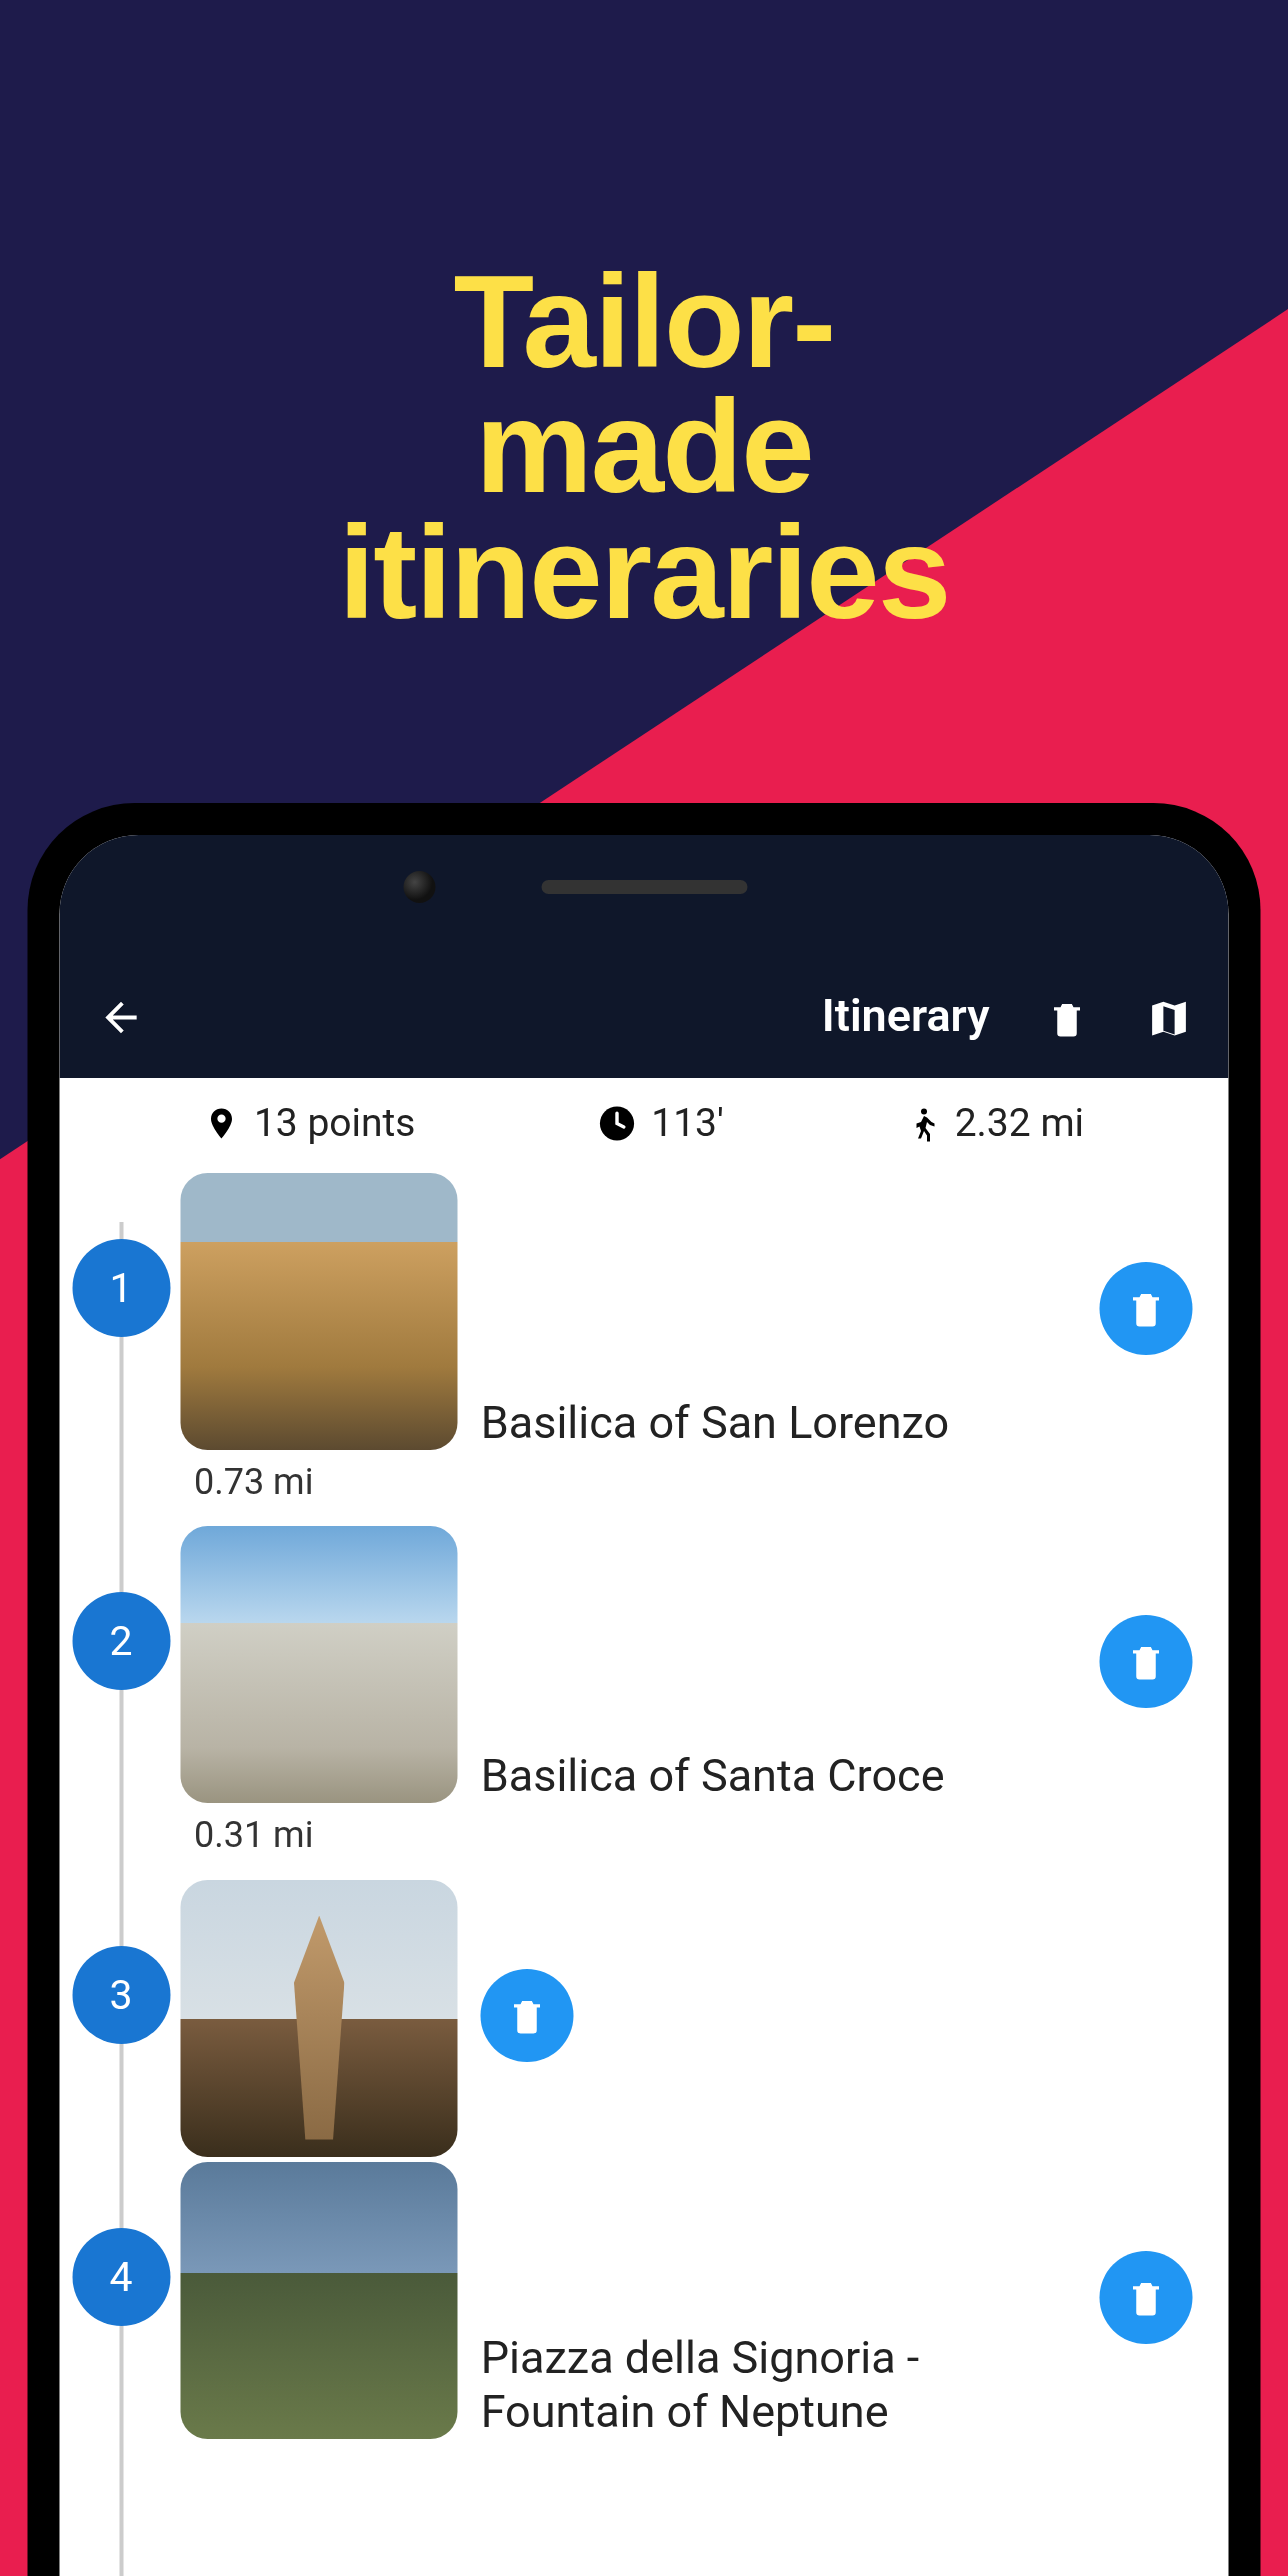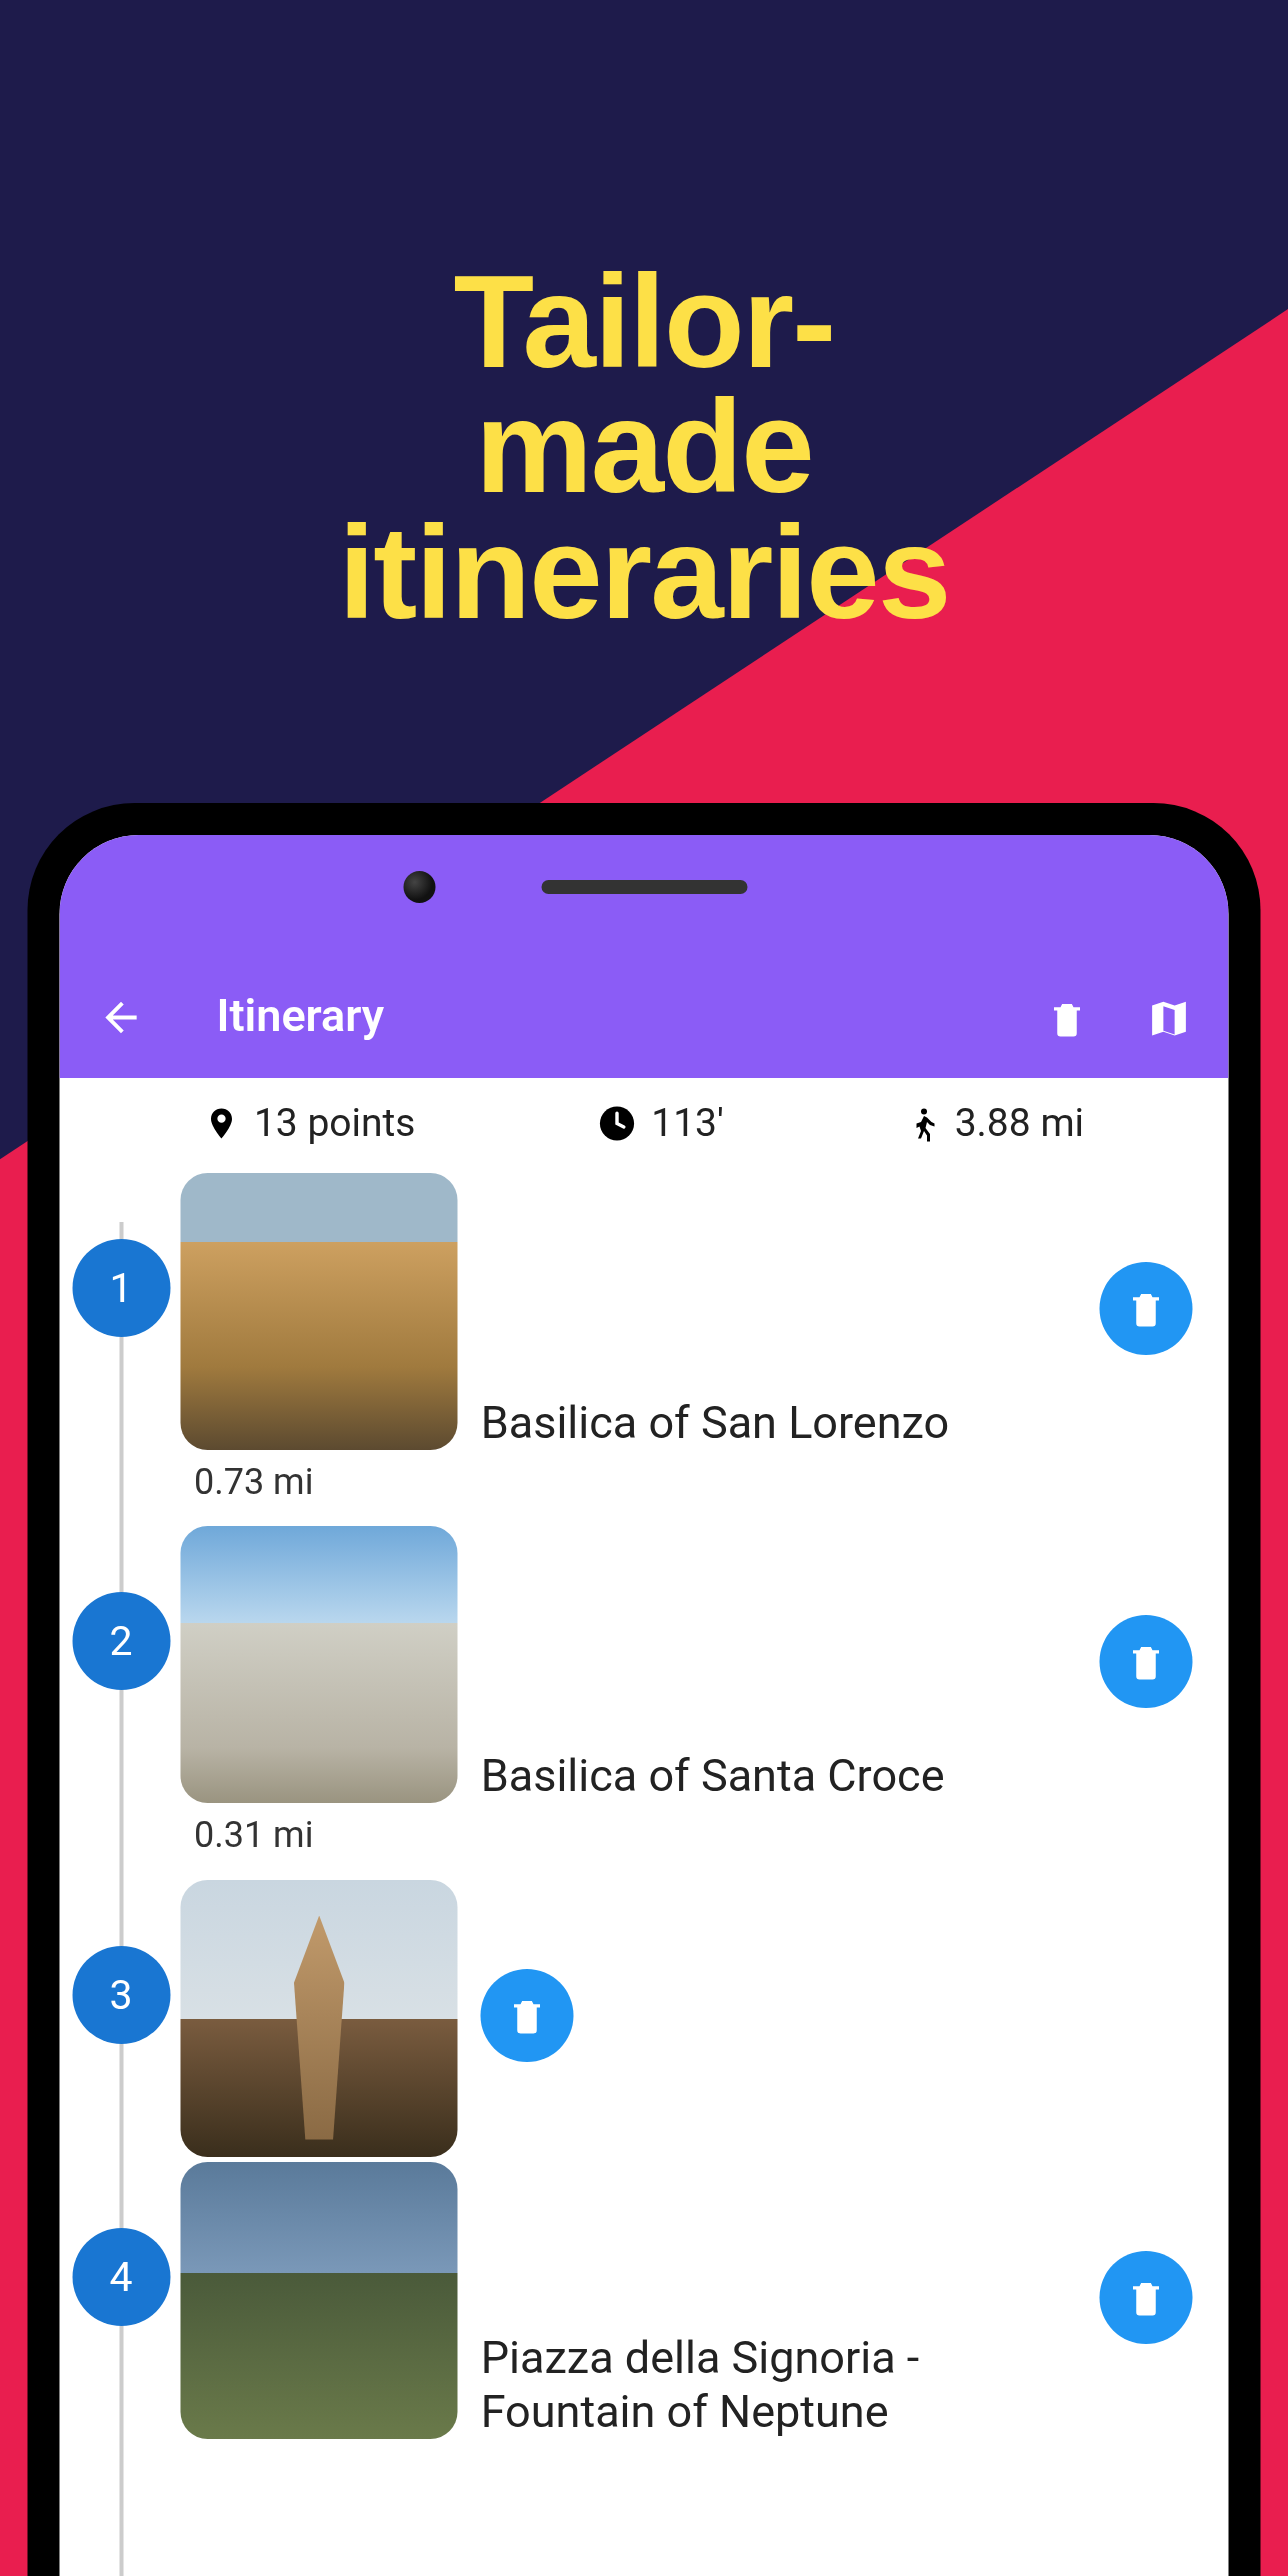--- a/index.html
+++ b/index.html
@@ -64,26 +64,27 @@
   .cam {
     position: absolute;
     top: 68px;
     left: 376px;
     width: 32px;
     height: 32px;
     background: radial-gradient(circle at 35% 35%, #444 0%, #111 60%);
     border-radius: 50%;
   }
   .topbar {
-    background: #8b5cf6;
+    background: #0f172a;
     height: 243px;
     display: flex;
     align-items: flex-end;
     padding: 14px 36px 36px 36px;
     gap: 32px;
+    text-align: right;
   }
   .topbar .back {
     width: 50px;
     height: 50px;
     display: flex;
     align-items: center;
     justify-content: center;
   }
   .topbar .title {
     color: #fff;
@@ -234,21 +235,21 @@
             <circle cx="12" cy="12" r="10" fill="#000"></circle>
             <path d="M12 6v6l4 2" stroke="#fff" stroke-width="2" fill="none" stroke-linecap="round"></path>
           </svg>
         <span>113'</span>
       </div>
       <div class="stat">
         <svg width="36" height="47" viewBox="0 0 24 24">
             <circle cx="13" cy="4" r="2" fill="#000"></circle>
             <path d="M13 7l-2 4-3 1v3l2-1 1 3-2 5h2l2-5 2 3v4h2v-5l-3-4 1-4 2 2 3 1v-2l-2-1-3-3-2-1z" fill="#000"></path>
           </svg>
-        <span>3.88 mi</span>
+        <span>2.32 mi</span>
       </div>
     </div>
 
     <div class="list">
       <div class="timeline"></div>
 
       <div class="item">
         <div class="badge">1</div>
         <div class="thumb t1"></div>
         <div class="name-col">

